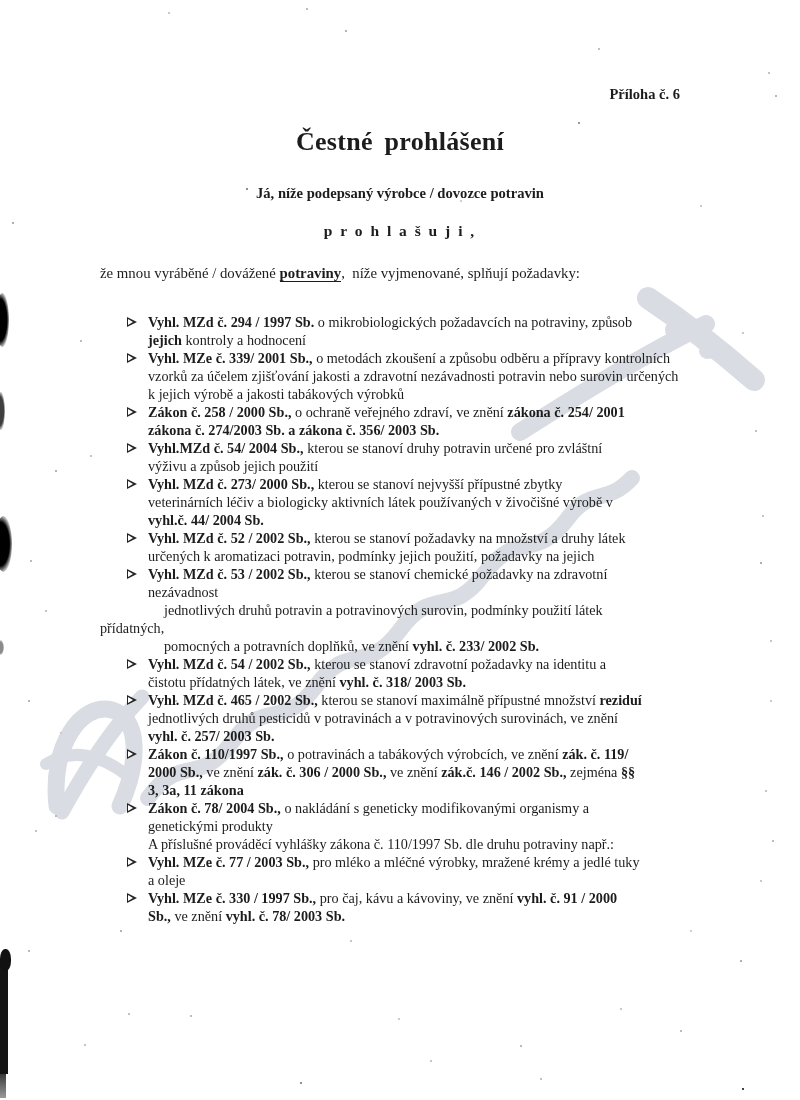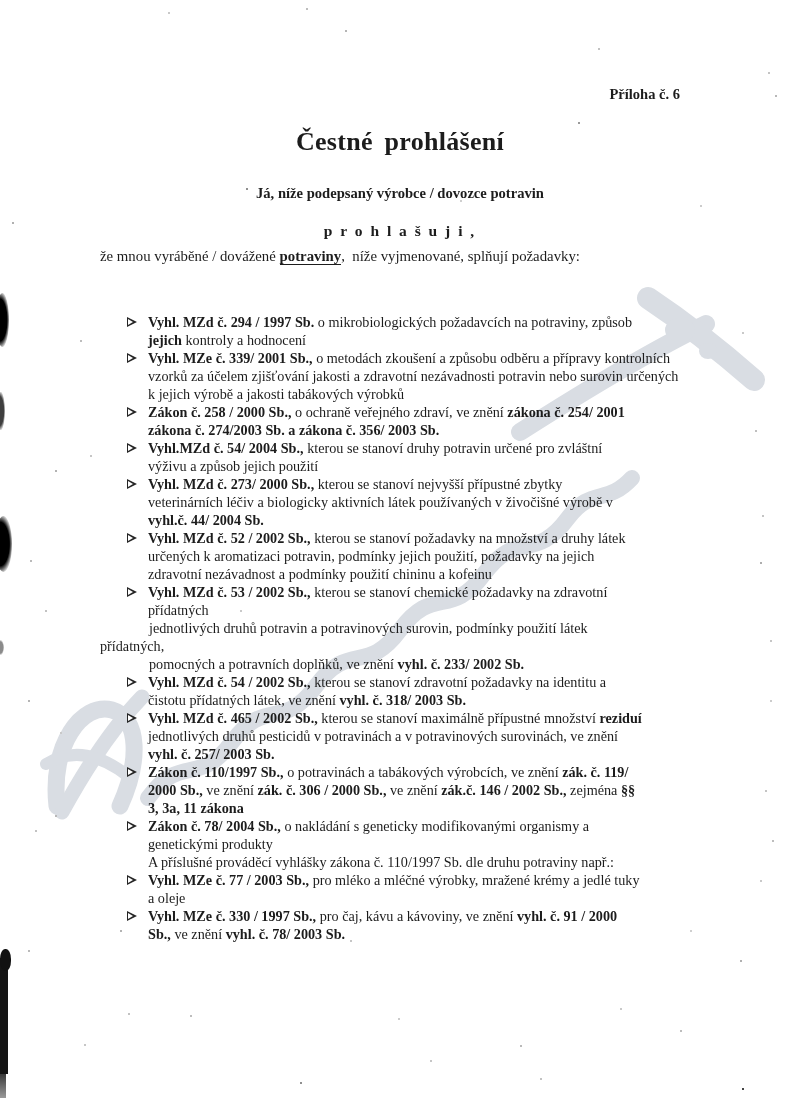--- a/index.html
+++ b/index.html
@@ -41,27 +41,27 @@
   .edge-bar { position:absolute; z-index:2; left:0; top:958px; width:8px; height:116px; background:#141414; }
   .edge-bar::before { content:""; position:absolute; left:0; top:-9px; width:11px; height:22px; background:#111; border-radius:45%; filter:blur(.5px); }
   .edge-bar::after  { content:""; position:absolute; left:0; top:100%; width:6px; height:24px; background:linear-gradient(#3a3a3a,#9a9a9a); }
 
   
   .abs { position:absolute; z-index:3; }
   .annotation { top:86px; right:120px; font-weight:bold; font-size:14.5px; }
   .title { top:127px; left:0; width:100%; text-align:center; font-weight:bold; font-size:26px; letter-spacing:.3px; word-spacing:5px; }
   .declarant { top:185px; left:0; width:100%; text-align:center; font-size:14.6px;font-weight:bold; }
   .declare { top:222px; left:0; width:100%; text-align:center; font-weight:bold; font-size:15.5px; letter-spacing:2px; }
-  .intro-line { top:248px; left:100px; font-size:14.8px; white-space:nowrap; }
+  .intro-line { top:265px; left:100px; font-size:14.8px; white-space:nowrap; }
   .content { top:313px; left:126px; width:620px; font-size:14.2px; }
 
   .ln { height:18px; line-height:18px; white-space:nowrap; }
   .b { font-weight:bold; }
   .u { border-bottom:1.5px solid var(--ink,#1c1c1c); }
-  .indent { margin-left:1px; }
+  .indent { margin-left:16px; }
   .outdent { margin-left:-48px; }
 
   .item { position:relative; padding-left:22px; }
   .para { padding-left:22px; }
 
   
   .marker { position:absolute; left:1px; top:4px; width:0; height:0;
     border-style:solid; border-width:5px 0 5px 10px;
     border-color:transparent transparent transparent #262626; }
   .marker::after { content:""; position:absolute; left:-9px; top:-3px; width:0; height:0;
@@ -125,26 +125,25 @@
       <div class="item">
         <span class="marker"></span>
         <div class="ln"><span class="b ">Vyhl. MZd č. 273/ 2000 Sb.,</span><span class=""> kterou se stanoví nejvyšší přípustné zbytky</span></div>
         <div class="ln"><span class="">veterinárních léčiv a biologicky aktivních látek používaných v živočišné výrobě v</span></div>
         <div class="ln"><span class="b ">vyhl.č. 44/ 2004 Sb.</span></div>
       </div>
       <div class="item">
         <span class="marker"></span>
         <div class="ln"><span class="b ">Vyhl. MZd č. 52 / 2002 Sb.,</span><span class=""> kterou se stanoví požadavky na množství a druhy látek</span></div>
         <div class="ln"><span class="">určených k aromatizaci potravin, podmínky jejich použití, požadavky na jejich</span></div>
-        <div class="ln"><span class="">zdravotní nezávadnost a podmínky použití chininu a kofeinu</span></div>
       </div>
       <div class="item">
         <span class="marker"></span>
         <div class="ln"><span class="b ">Vyhl. MZd č. 53 / 2002 Sb.,</span><span class=""> kterou se stanoví chemické požadavky na zdravotní</span></div>
-        <div class="ln"><span class="">přídatných</span></div>
+        <div class="ln"><span class="">nezávadnost</span></div>
         <div class="ln indent"><span class="">jednotlivých druhů potravin a potravinových surovin, podmínky použití látek</span></div>
         <div class="ln outdent"><span class="">přídatných,</span></div>
         <div class="ln indent"><span class="">pomocných a potravních doplňků, ve znění </span><span class="b ">vyhl. č. 233/ 2002 Sb.</span></div>
       </div>
       <div class="item">
         <span class="marker"></span>
         <div class="ln"><span class="b ">Vyhl. MZd č. 54 / 2002 Sb.,</span><span class=""> kterou se stanoví zdravotní požadavky na identitu a</span></div>
         <div class="ln"><span class="">čistotu přídatných látek, ve znění </span><span class="b ">vyhl. č. 318/ 2003 Sb.</span></div>
       </div>
       <div class="item">

